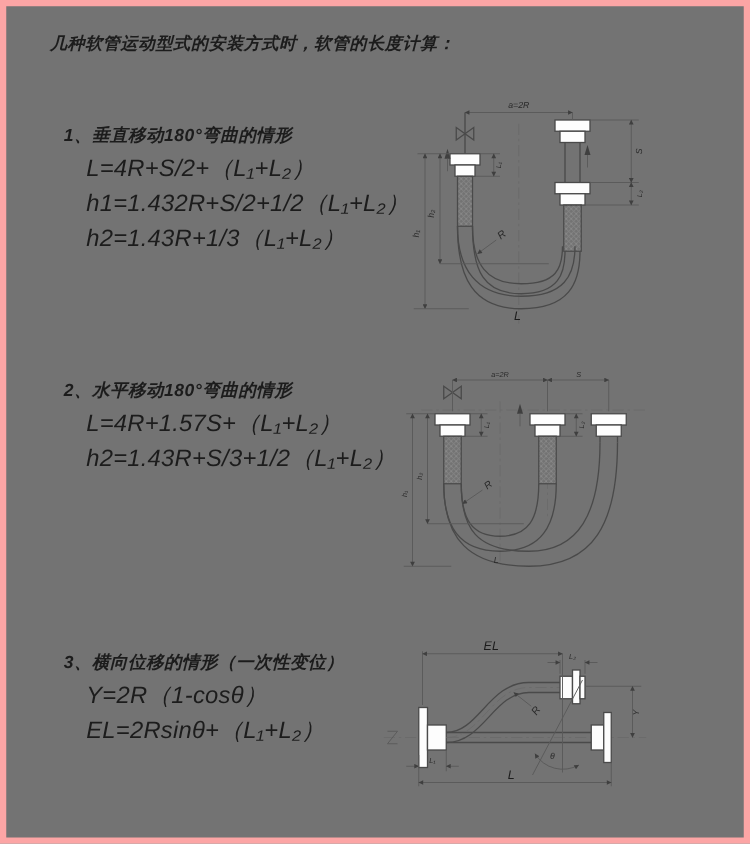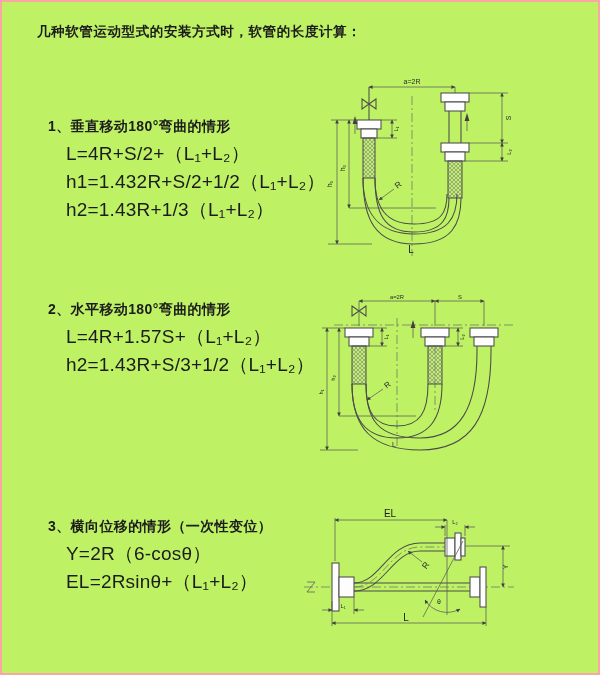--- a/index.html
+++ b/index.html
@@ -1,18 +1,18 @@
 <!DOCTYPE html>
 <html><head>
 <meta charset="utf-8">
 <style>
   html,body{margin:0;padding:0;background:#fff;}
   body{width:600px;height:675px;position:relative;overflow:hidden;
        font-family:"Liberation Sans","DejaVu Sans",sans-serif;color:#1c1c1c;}
-  .page{position:absolute;inset:0;background:#bef264;border:2px solid #fca5a5;box-sizing:border-box;}
+  .page{position:absolute;inset:0;background:#737373;border:5px solid #fca5a5;box-sizing:border-box;font-style:italic;}
   .abs{position:absolute;}
   .title{position:absolute;left:35px;top:21px;font-size:13.5px;font-weight:700;letter-spacing:.6px;}
   .sec{position:absolute;left:46px;}
   .heading{font-size:14px;font-weight:700;letter-spacing:.4px;margin:0 0 4px 0;}
   .formula{font-size:19px;letter-spacing:.2px;height:28px;line-height:28px;padding-left:18px;white-space:nowrap;}
   svg{overflow:visible;}
   .o{fill:none;stroke:#4a4a4a;stroke-width:1.05;}
   .of{fill:#fdfdfd;stroke:#4a4a4a;stroke-width:1.05;}
   .d{fill:none;stroke:#5a5a5a;stroke-width:.75;}
   .cl{fill:none;stroke:#6a6a6a;stroke-width:.7;stroke-dasharray:9 3 2 3;}
@@ -20,36 +20,36 @@
   .dls{font-size:5.8px;fill:#2a2a2a;}
   .dlb{font-size:10px;fill:#1c1c1c;}
 </style>
 </head>
 <body>
 
 <div class="page">
 
   <div class="title">几种软管运动型式的安装方式时，软管的长度计算：</div>
 
-  <div class="sec" style="top:116px">
+  <div class="sec" style="top:95px">
     <div class="heading">1、垂直移动180°弯曲的情形</div>
     <div class="formula">L=4R+S/2+（L₁+L₂）</div>
     <div class="formula">h1=1.432R+S/2+1/2（L₁+L₂）</div>
     <div class="formula">h2=1.43R+1/3（L₁+L₂）</div>
   </div>
 
   <div class="sec" style="top:299px">
     <div class="heading">2、水平移动180°弯曲的情形</div>
     <div class="formula">L=4R+1.57S+（L₁+L₂）</div>
     <div class="formula">h2=1.43R+S/3+1/2（L₁+L₂）</div>
   </div>
 
   <div class="sec" style="top:516px">
     <div class="heading">3、横向位移的情形（一次性变位）</div>
-    <div class="formula">Y=2R（6-cosθ）</div>
+    <div class="formula">Y=2R（1-cosθ）</div>
     <div class="formula">EL=2Rsinθ+（L₁+L₂）</div>
   </div>
 
   <svg class="abs" style="left:312px;top:66px" width="282" height="198" viewBox="0 0 282 198">
     <defs>
       <marker id="a1" viewBox="0 0 10 10" refX="9.5" refY="5" markerWidth="7" markerHeight="5" orient="auto-start-reverse">
           <path d="M0,0L10,5L0,10z" fill="#3f3f3f"></path>
         </marker>
       <pattern id="bp1" width="4" height="4" patternUnits="userSpaceOnUse">
         <path d="M0,4L4,0M0,0L4,4" stroke="#8c8c8c" stroke-width="0.7"></path>

